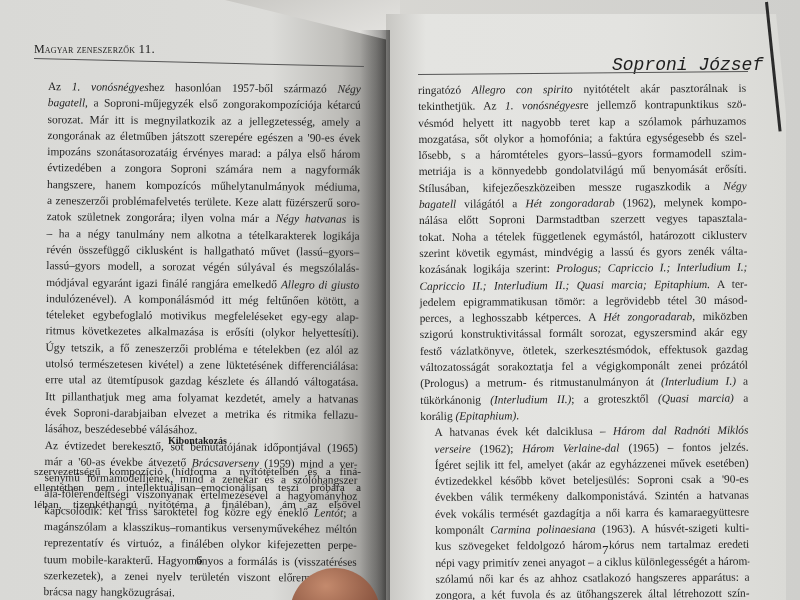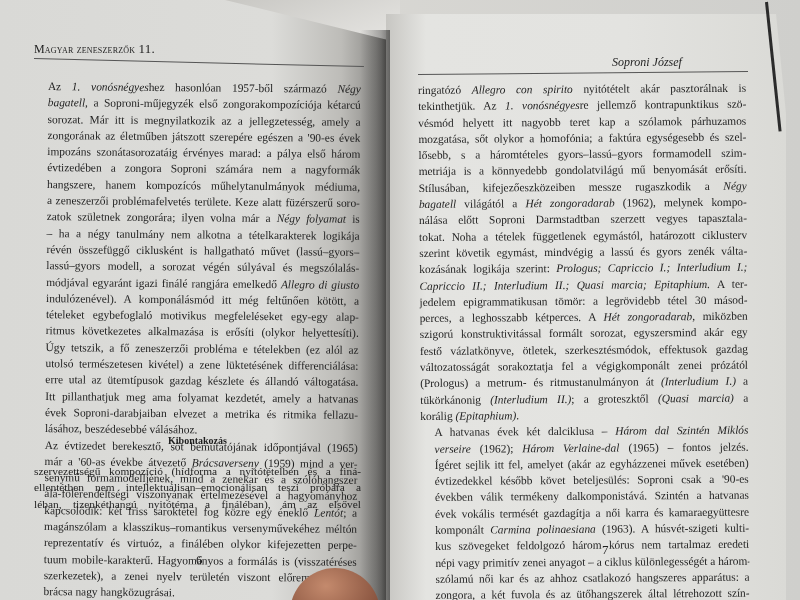--- a/index.html
+++ b/index.html
@@ -15,21 +15,21 @@
   .page-right{position:absolute;left:386px;top:14px;width:400px;height:586px;
     background:linear-gradient(90deg,#c7c6c2 0%,#e4e4e1 10%,#e3e3e0 60%,#dadad6 100%);
     clip-path:polygon(0 0,390px 0,400px 100px,400px 586px,0 586px);}
   .right-edge{position:absolute;left:765px;top:2px;width:3px;height:130px;background:#2b2b2b;transform:rotate(-6deg);transform-origin:top;}
   .spine-shadow{position:absolute;left:360px;top:30px;width:30px;height:570px;
     background:linear-gradient(90deg,rgba(0,0,0,0) 0%,rgba(40,40,40,.35) 70%,rgba(0,0,0,.5) 100%);}
   .header-left{position:absolute;left:34px;top:41px;font-size:12px;letter-spacing:.2px;}
   .header-left .sc{font-variant:small-caps;}
   .header-left .num{font-size:13px;}
   .rule-left{position:absolute;left:34px;top:58px;width:330px;height:1px;background:#555;transform:rotate(1.4deg);transform-origin:left;}
-  .header-right{position:absolute;left:612px;top:55px;font-size:12px;font-style:italic;}
+  .header-right{position:absolute;left:612px;top:55px;font-size:18px;font-style:italic;font-family:Liberation Mono, monospace;}
   .rule-right{position:absolute;left:418px;top:74px;width:330px;height:1px;background:#555;transform:rotate(-0.5deg);transform-origin:left;}
   .col{position:absolute;font-size:11.4px;line-height:16.3px;text-align:justify;hyphens:manual;}
   .col p{margin:0;text-indent:14px;}
   .col p.noindent{text-indent:0;}
   .col-left{left:34px;top:78px;width:327px;transform:rotate(0.5deg);transform-origin:top left;}
   .col-right{left:418px;top:82px;width:328px;transform:rotate(-0.4deg);transform-origin:top left;}
   .line{display:block;text-align:justify;text-align-last:justify;white-space:nowrap;overflow:hidden;}
   .line.last{text-align-last:left;}
   .section-title{position:absolute;left:34px;top:435px;width:327px;text-align:center;font-weight:bold;font-size:10px;}
   .col-left2{left:34px;top:463px;width:327px;}
@@ -58,21 +58,21 @@
 <div class="col col-left">
   <p>
       <span class="line">Az <i>1. vonósnégyes</i>hez hasonlóan 1957-ből származó <i>Négy</i></span>
       <span class="line"><i>bagatell</i>, a Soproni-műjegyzék első zongorakompozíciója kétarcú</span>
       <span class="line">sorozat. Már itt is megnyilatkozik az a jellegzetesség, amely a</span>
       <span class="line">zongorának az életműben játszott szerepére egészen a '90-es évek</span>
       <span class="line">impozáns szonátasorozatáig érvényes marad: a pálya első három</span>
       <span class="line">évtizedében a zongora Soproni számára nem a nagyformák</span>
       <span class="line">hangszere, hanem kompozícós műhelytanulmányok médiuma,</span>
       <span class="line">a zeneszerzői problémafelvetés területe. Keze alatt füzérszerű soro-</span>
-      <span class="line">zatok születnek zongorára; ilyen volna már a <i>Négy folyamat</i> is</span>
+      <span class="line">zatok születnek zongorára; ilyen volna már a <i>Négy hatvanas</i> is</span>
       <span class="line">– ha a négy tanulmány nem alkotna a tételkarakterek logikája</span>
       <span class="line">révén összefüggő ciklusként is hallgatható művet (lassú–gyors–</span>
       <span class="line">lassú–gyors modell, a sorozat végén súlyával és megszólalás-</span>
       <span class="line">módjával egyaránt igazi finálé rangjára emelkedő <i>Allegro di giusto</i></span>
       <span class="line">indulózenével). A komponálásmód itt még feltűnően kötött, a</span>
       <span class="line">tételeket egybefoglaló motivikus megfeleléseket egy-egy alap-</span>
       <span class="line">ritmus következetes alkalmazása is erősíti (olykor helyettesíti).</span>
       <span class="line">Úgy tetszik, a fő zeneszerzői probléma e tételekben (ez alól az</span>
       <span class="line">utolsó természetesen kivétel) a zene lüktetésének differenciálása:</span>
       <span class="line">erre utal az ütemtípusok gazdag készlete és állandó váltogatása.</span>
@@ -127,21 +127,21 @@
       <span class="line">jedelem epigrammatikusan tömör: a legrövidebb tétel 30 másod-</span>
       <span class="line">perces, a leghosszabb kétperces. A <i>Hét zongoradarab</i>, miközben</span>
       <span class="line">szigorú konstruktivitással formált sorozat, egyszersmind akár egy</span>
       <span class="line">festő vázlatkönyve, ötletek, szerkesztésmódok, effektusok gazdag</span>
       <span class="line">változatosságát sorakoztatja fel a végigkomponált zenei prózától</span>
       <span class="line">(Prologus) a metrum- és ritmustanulmányon át <i>(Interludium I.)</i> a</span>
       <span class="line">tükörkánonig <i>(Interludium II.)</i>; a groteszktől <i>(Quasi marcia)</i> a</span>
       <span class="line last">korálig <i>(Epitaphium)</i>.</span>
     </p>
   <p>
-      <span class="line">A hatvanas évek két dalciklusa – <i>Három dal Szintén Miklós</i></span>
+      <span class="line">A hatvanas évek két dalciklusa – <i>Három dal Radnóti Miklós</i></span>
       <span class="line"><i>verseire</i> (1962); <i>Három Verlaine-dal</i> (1965) – fontos jelzés.</span>
       <span class="line">Ígéret sejlik itt fel, amelyet (akár az egyházzenei művek esetében)</span>
       <span class="line">évtizedekkel később követ beteljesülés: Soproni csak a '90-es</span>
       <span class="line">években válik termékeny dalkomponistává. Szintén a hatvanas</span>
       <span class="line">évek vokális termését gazdagítja a női karra és kamaraegyüttesre</span>
       <span class="line">komponált <i>Carmina polinaesiana</i> (1963). A húsvét-szigeti kulti-</span>
       <span class="line">kus szövegeket feldolgozó három kórus nem tartalmaz eredeti</span>
       <span class="line">népi vagy primitív zenei anyagot – a ciklus különlegességét a három-</span>
       <span class="line">szólamú női kar és az ahhoz csatlakozó hangszeres apparátus: a</span>
       <span class="line">zongora, a két fuvola és az ütőhangszerek által létrehozott szín-</span>

